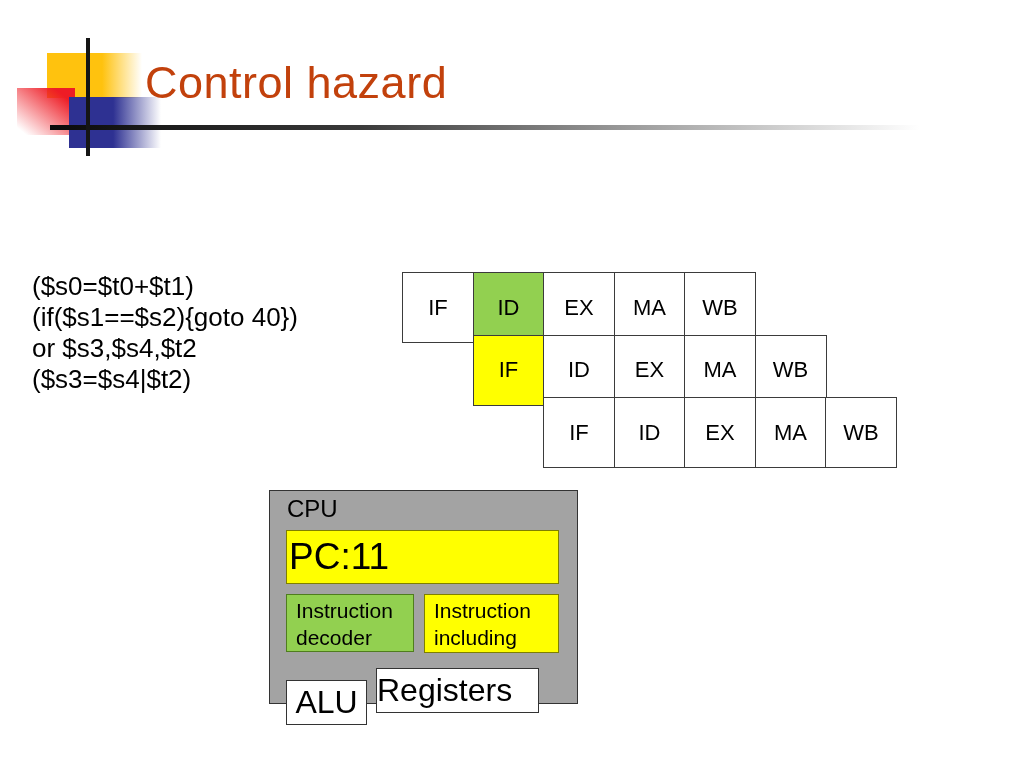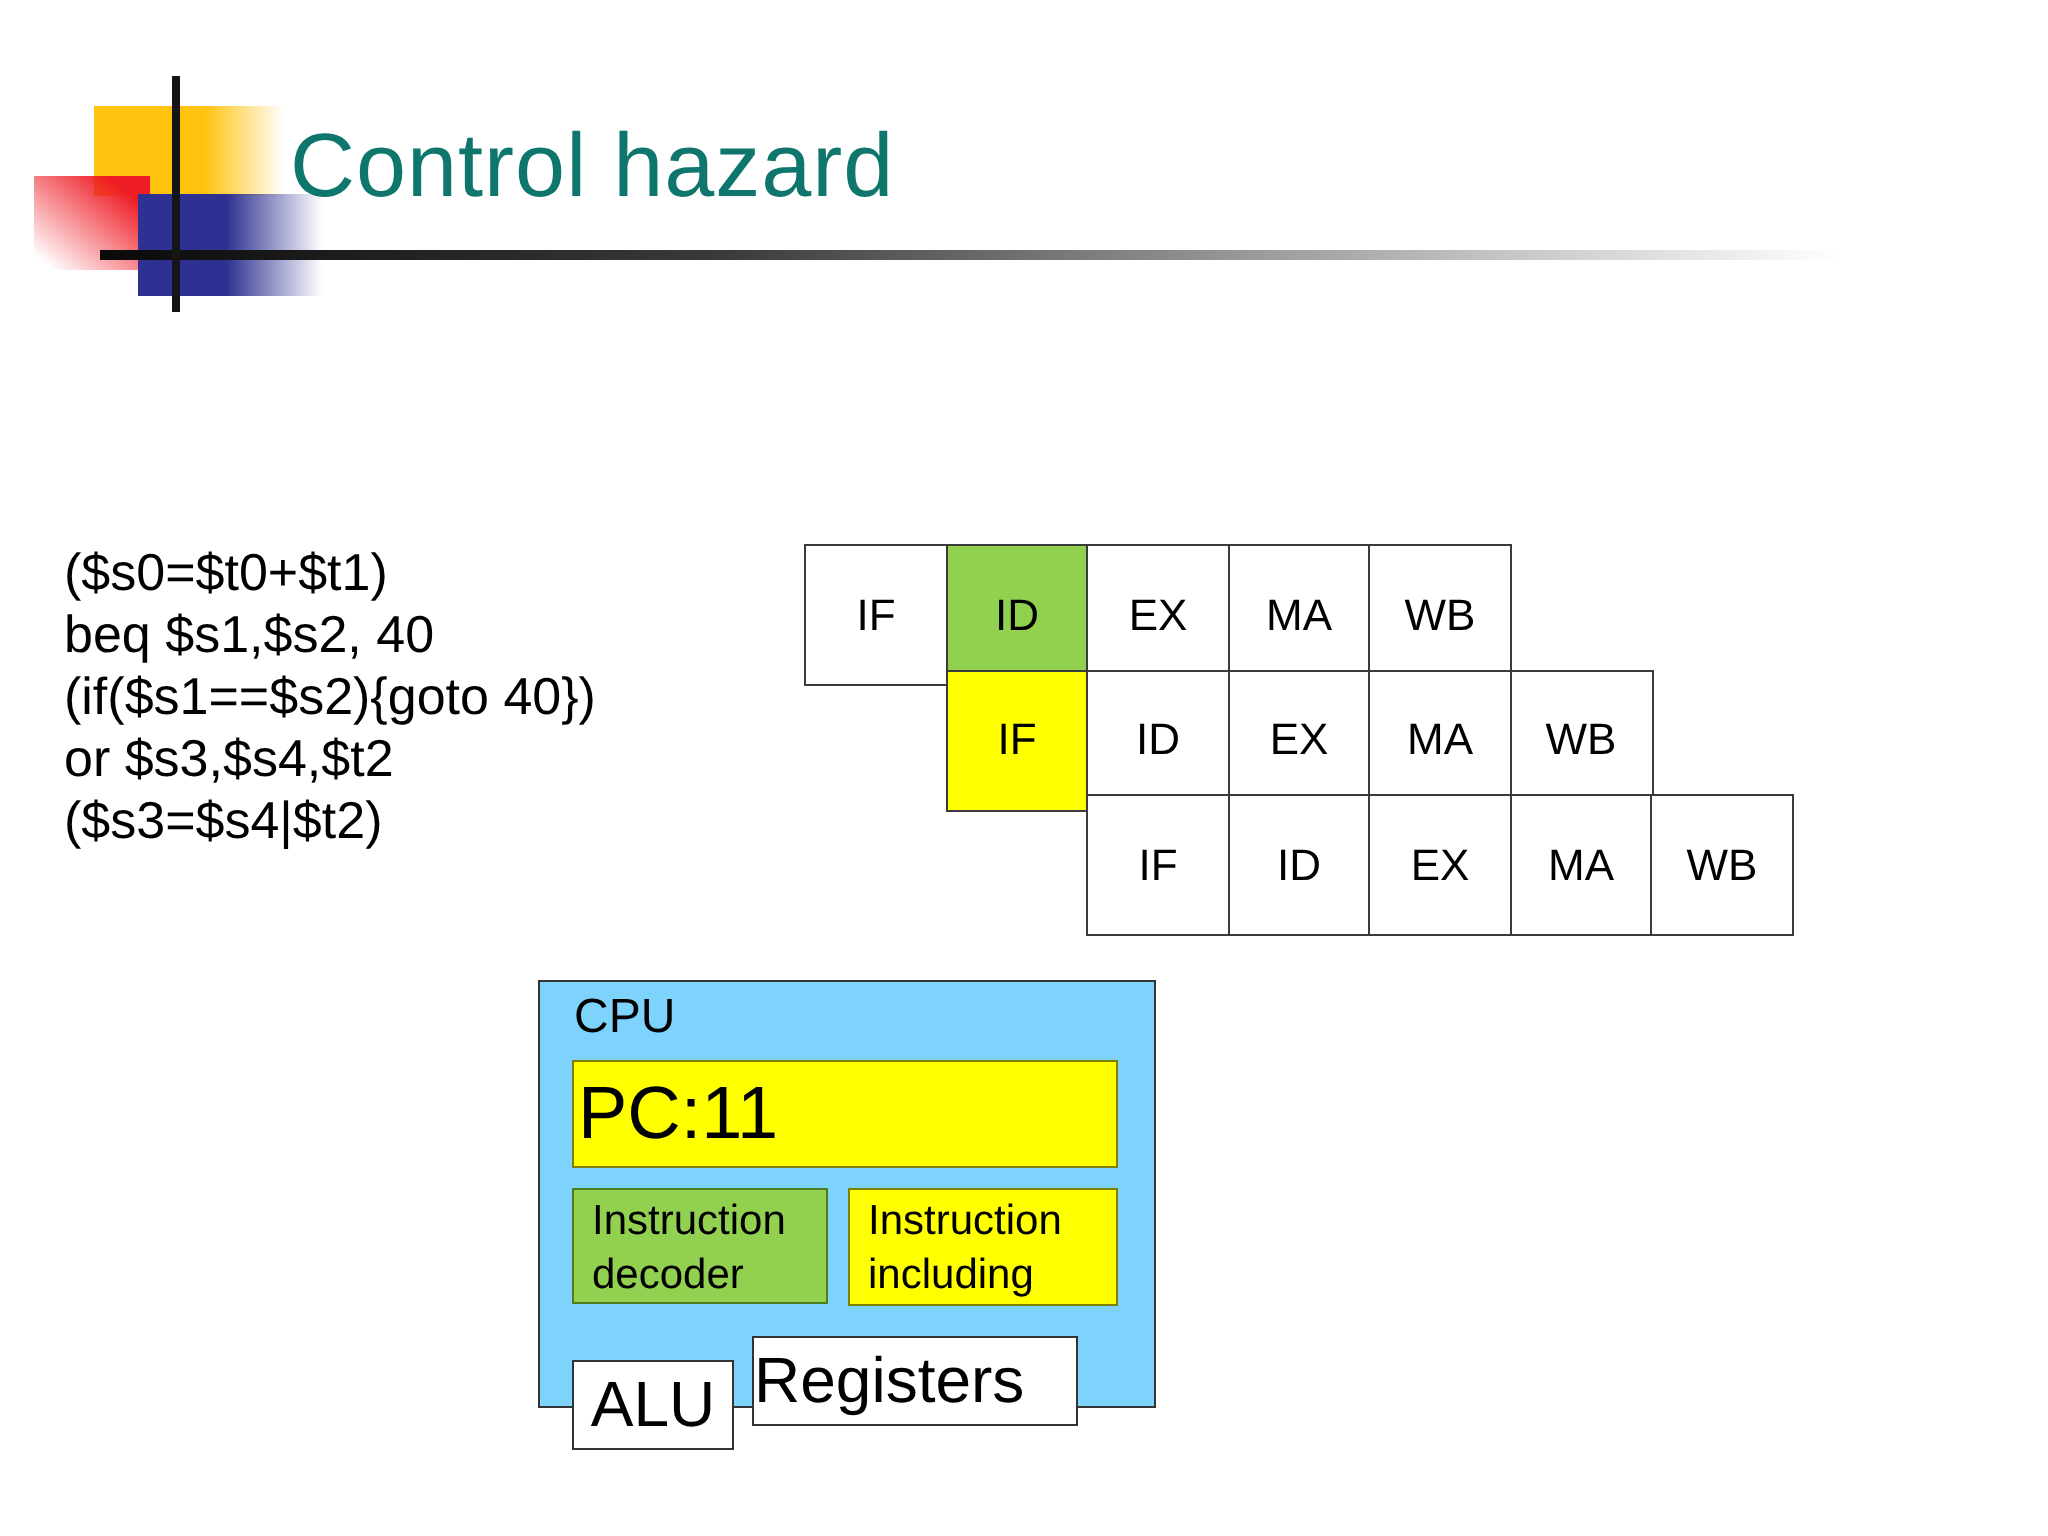--- a/index.html
+++ b/index.html
@@ -12,32 +12,32 @@
     background:linear-gradient(to right,#ffc20e 0%,#ffc20e 58%,rgba(255,255,255,0) 100%);}
   .logo-red{position:absolute;left:17px;top:88px;width:58px;height:47px;
     background:linear-gradient(to bottom left,#ee1c25 18%,rgba(255,255,255,0) 92%);}
   .logo-blue{position:absolute;left:69px;top:97px;width:92px;height:51px;
     background:linear-gradient(to right,#2e3192 0%,#2e3192 48%,rgba(255,255,255,0) 100%);}
   .logo-vline{position:absolute;left:86px;top:38px;width:4px;height:118px;background:#151515;}
   .title-rule{position:absolute;left:50px;top:125px;width:887px;height:5px;
     background:linear-gradient(to right,#0a0a0a 0%,#3a3a3a 35%,#9a9a9a 65%,#ffffff 98%);}
   
   .slide-title{position:absolute;left:145px;top:57px;font-size:45px;letter-spacing:0.5px;
-    color:#0f766e;white-space:nowrap;}
+    color:#c2410c;white-space:nowrap;}
   .subtitle{position:absolute;left:33px;top:158px;font-size:34px;line-height:48px;white-space:nowrap;}
   .code-block{position:absolute;left:32px;top:271px;font-size:26px;line-height:31px;white-space:nowrap;}
   
   .pipe-row{position:absolute;display:flex;}
   .pipe-cell{box-sizing:border-box;width:72px;height:71px;border:1.5px solid #3b3b3b;
     margin-left:-1.5px;display:flex;align-items:center;justify-content:center;
     font-size:22px;background:#fff;}
   .pipe-cell:first-child{margin-left:0;}
   
   .cpu-box{position:absolute;left:269px;top:490px;width:309px;height:214px;
-    border:1.5px solid #333;box-sizing:border-box;background:#7dd3fc;}
+    border:1.5px solid #333;box-sizing:border-box;background:#a3a3a3;}
   .cpu-label{position:absolute;left:17px;top:4px;font-size:24px;}
   .pc-box{position:absolute;left:16px;top:39px;width:273px;height:54px;
     background:#ffff00;border:1px solid #7f7f00;box-sizing:border-box;
     display:flex;align-items:center;font-size:37px;padding-left:2px;}
   .decoder-box{position:absolute;left:16px;top:103px;width:128px;height:58px;
     background:#92d050;border:1px solid #4f7d1e;box-sizing:border-box;
     font-size:21px;line-height:27px;padding:2px 0 0 9px;}
   .register-box{position:absolute;left:154px;top:103px;width:135px;height:59px;
     background:#ffff00;border:1px solid #7f7f00;box-sizing:border-box;
     font-size:21px;line-height:27px;padding:2px 0 0 9px;}
@@ -57,21 +57,20 @@
   <div class="logo-red"></div>
   <div class="logo-blue"></div>
   <div class="title-rule"></div>
   <div class="logo-vline"></div>
 
   <div class="slide-title">Control hazard</div>
 
 
   <div class="code-block">
     <div>($s0=$t0+$t1)</div>
-    <div>beq $s1,$s2, 40</div>
     <div>(if($s1==$s2){goto 40})</div>
     <div>or $s3,$s4,$t2</div>
     <div>($s3=$s4|$t2)</div>
   </div>
 
   <div id="pipeline-rows">
       <div class="pipe-row" style="left: 402px; top: 272px;">
         <div class="pipe-cell" style="background: rgb(255, 255, 255);">IF</div>
         <div class="pipe-cell" style="background: rgb(146, 208, 80);">ID</div>
         <div class="pipe-cell" style="background: rgb(255, 255, 255);">EX</div>

